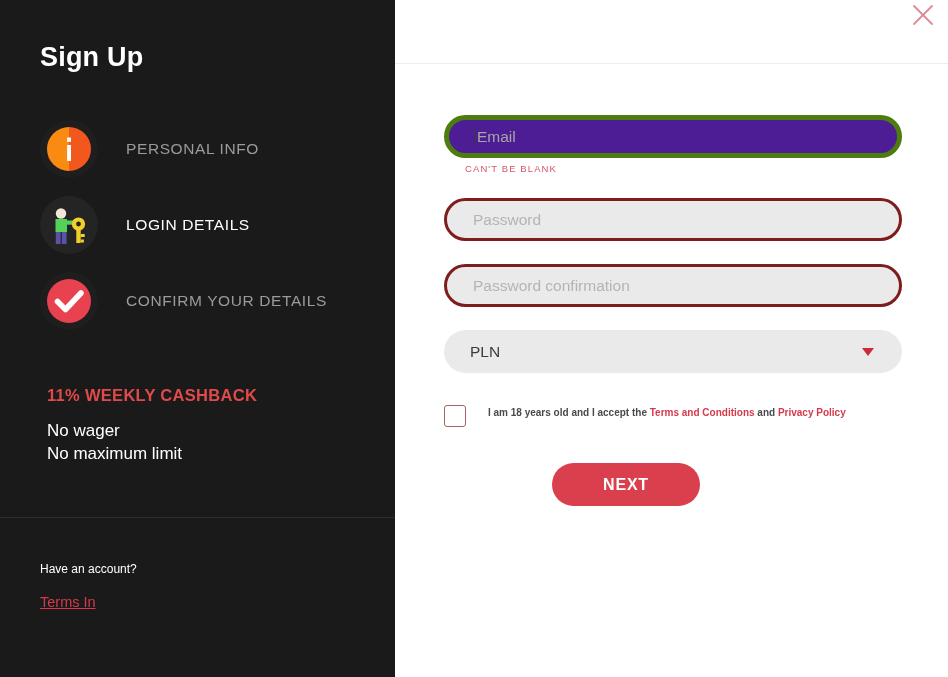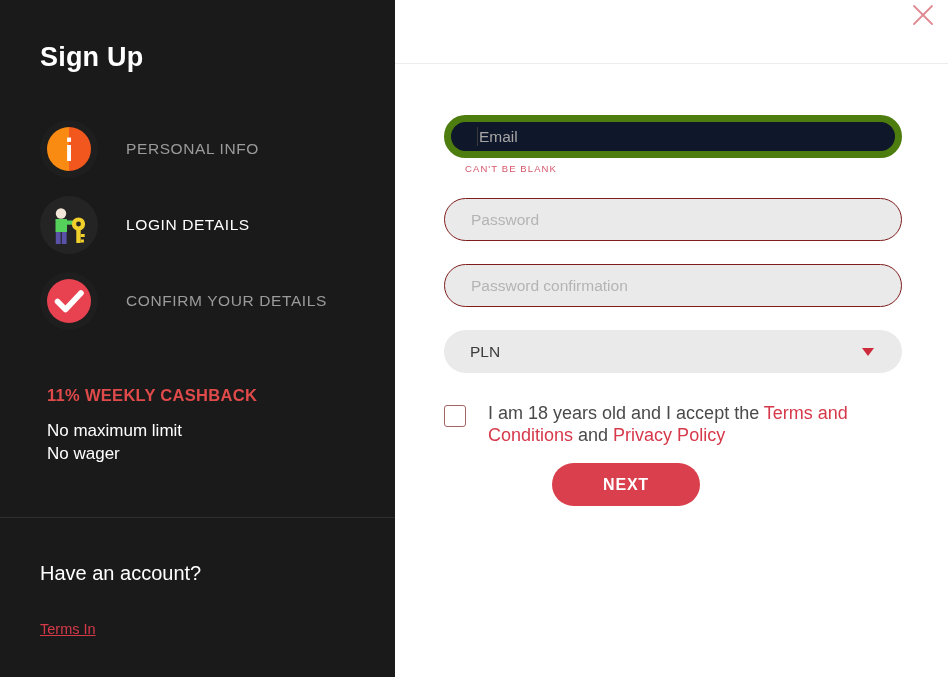--- a/index.html
+++ b/index.html
@@ -110,22 +110,22 @@
   }
 
   .account-block {
     position: absolute;
     left: 40px;
     top: 562px;
     width: 330px;
   }
   .account-q {
     color: #ffffff;
-    font-size: 20px;
-    margin-bottom: 35px;
+    font-size: 12px;
+    margin-bottom: 17px;
   }
   .signin-link {
     color: #d6394a;
     font-size: 14.5px;
     text-decoration: underline;
     cursor: pointer;
   }
 
   
   .panel {
@@ -171,27 +171,27 @@
     box-sizing: border-box;
     border-radius: 22px;
     font-size: 15.5px;
     font-family: "Liberation Sans", sans-serif;
     padding: 0 26px;
     outline: none;
     display: flex;
     align-items: center;
   }
   .input-error {
-    background: #0f172a;
-    border: 7px solid #4d7c0f;
+    background: #4c1d95;
+    border: 5px solid #4d7c0f;
     color: #222222;
   }
   .input-grey {
     background: #eaeaea;
-    border: 1px solid #7f1d1d;
+    border: 3px solid #7f1d1d;
     color: #9a9a9a;
   }
   .placeholder-grey {
     color: #a6a6a6;
   }
   .placeholder-dim {
     color: #b4b4b4;
   }
   .caret {
     display: inline-block;
@@ -242,24 +242,25 @@
     box-sizing: border-box;
     border: 1.6px solid #a56464;
     border-radius: 3px;
     background: #ffffff;
     flex: 0 0 22px;
     margin-top: 3px;
     cursor: pointer;
   }
   .terms-text {
     margin-left: 22px;
-    font-size: 18px;
+    font-size: 10px;
     line-height: 22px;
     color: #4a4a4a;
     max-width: 400px;
+    font-weight: bold;
   }
   .terms-link {
     color: #d6394a;
     cursor: pointer;
   }
 
   .next-wrap {
     position: absolute;
     left: 0;
     top: 463px;
@@ -343,22 +344,22 @@
             <path d="M17.5 29.5 L25.5 37.5 L41 21" stroke="#ffffff" stroke-width="5.6" fill="none" stroke-linecap="round" stroke-linejoin="round"></path>
           </svg>
         </div>
         <div class="step-label inactive">CONFIRM YOUR DETAILS</div>
       </div>
 
     </div>
 
     <div class="promo">
       <div class="promo-title">11% WEEKLY CASHBACK</div>
+      <div class="promo-line">No wager</div>
       <div class="promo-line">No maximum limit</div>
-      <div class="promo-line">No wager</div>
     </div>
 
     <div class="sidebar-divider"></div>
 
     <div class="account-block">
       <div class="account-q">Have an account?</div>
       <span class="signin-link">Terms In</span>
     </div>
 
   </div>

